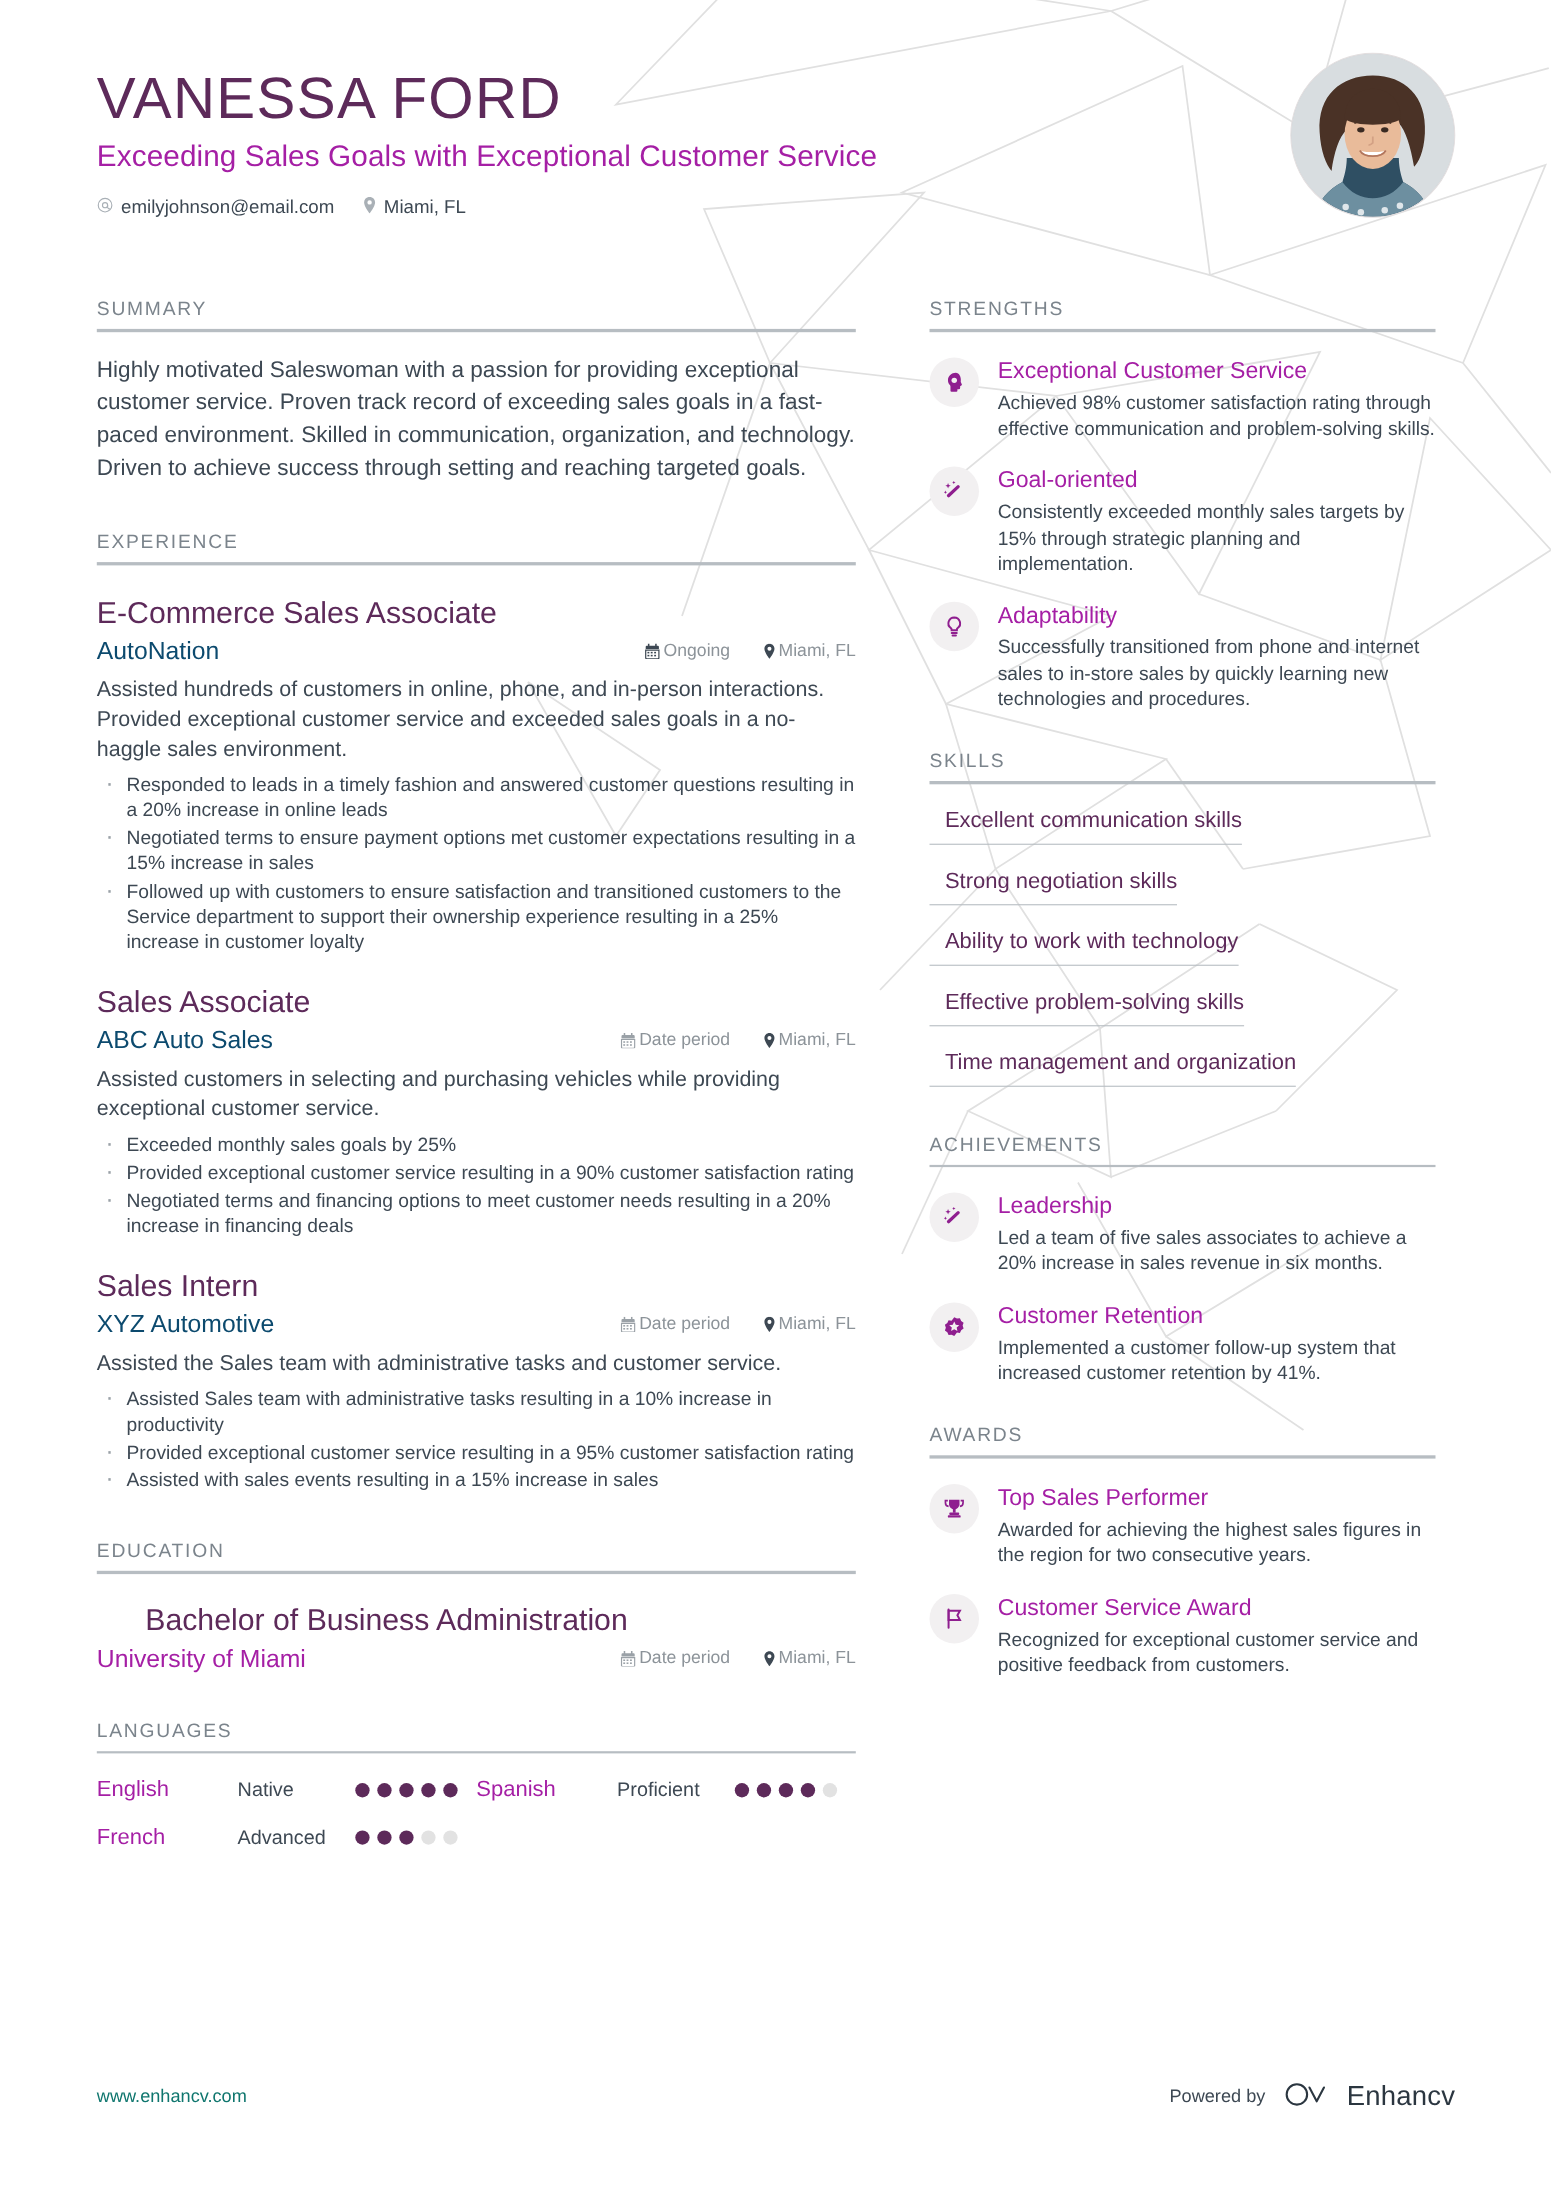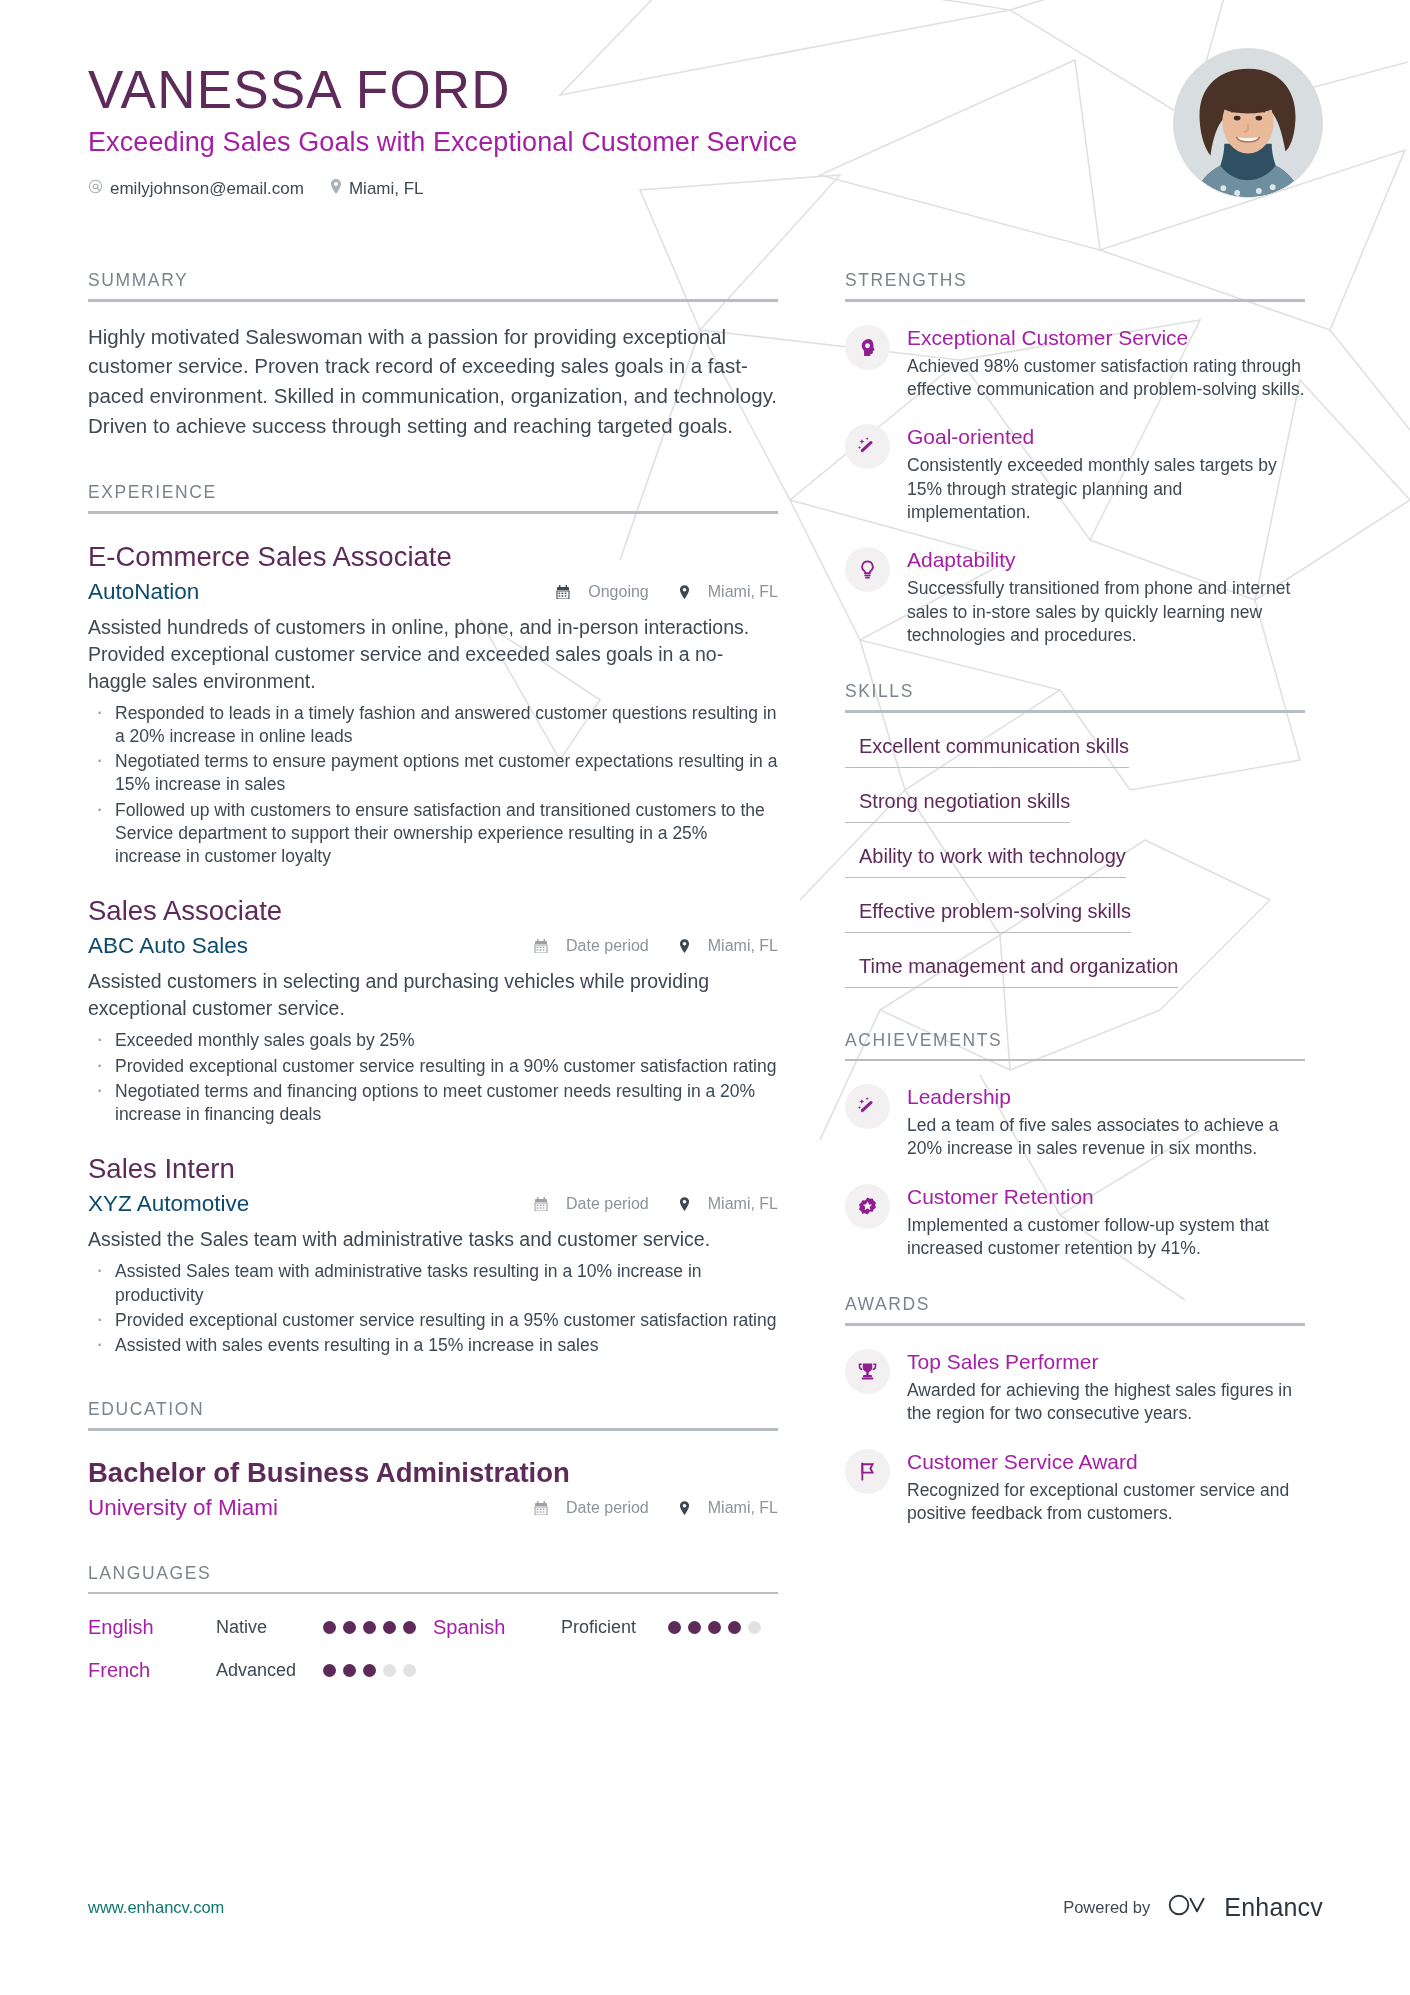--- a/index.html
+++ b/index.html
@@ -65,34 +65,34 @@
   .exp-meta {
     display: flex; align-items: baseline; margin-top: 6px;
   }
   .exp-company {
     font-size: 22.5px; color: #0c4a6e; flex: 0 0 auto;
   }
   .exp-right {
     margin-left: auto; display: flex; align-items: center; gap: 30px;
     font-size: 16px; color: #8c9399;
   }
-  .exp-right .chip { display: flex; align-items: center; gap: 18px; white-space: nowrap; }
+  .exp-right .chip { display: flex; align-items: center; gap: 3px; white-space: nowrap; }
   .exp-desc { font-size: 19.5px; line-height: 1.38; margin-top: 9px; color: #3d4853; }
   ul.bul { list-style: none; margin-top: 7px; }
   ul.bul li {
     position: relative; padding-left: 27px; font-size: 17.5px;
     line-height: 1.33; margin-bottom: 2px; color: #3d4853;
   }
   ul.bul li:before {
     content: "·"; position: absolute; left: 8px; top: -5px;
     font-size: 22px; color: #9aa1a7;
   }
 
   
-  .edu-title { font-size: 27.5px; color: #5d2a5a; font-weight: 700; }
+  .edu-title { font-size: 27.5px; color: #5d2a5a; font-weight: 400; margin-left: 44px; }
   .edu-meta { display: flex; align-items: baseline; margin-top: 6px; }
   .edu-school { font-size: 22.5px; color: #a51fa5; }
 
   
   .lang-grid {
     margin-top: 22px; display: flex; flex-wrap: wrap; row-gap: 20px;
   }
   .lang-cell { display: flex; align-items: center; width: 50%; }
   .lang-name { font-size: 20px; color: #a51fa5; width: 128px; }
   .lang-level { font-size: 18px; color: #3d4853; width: 107px; }

